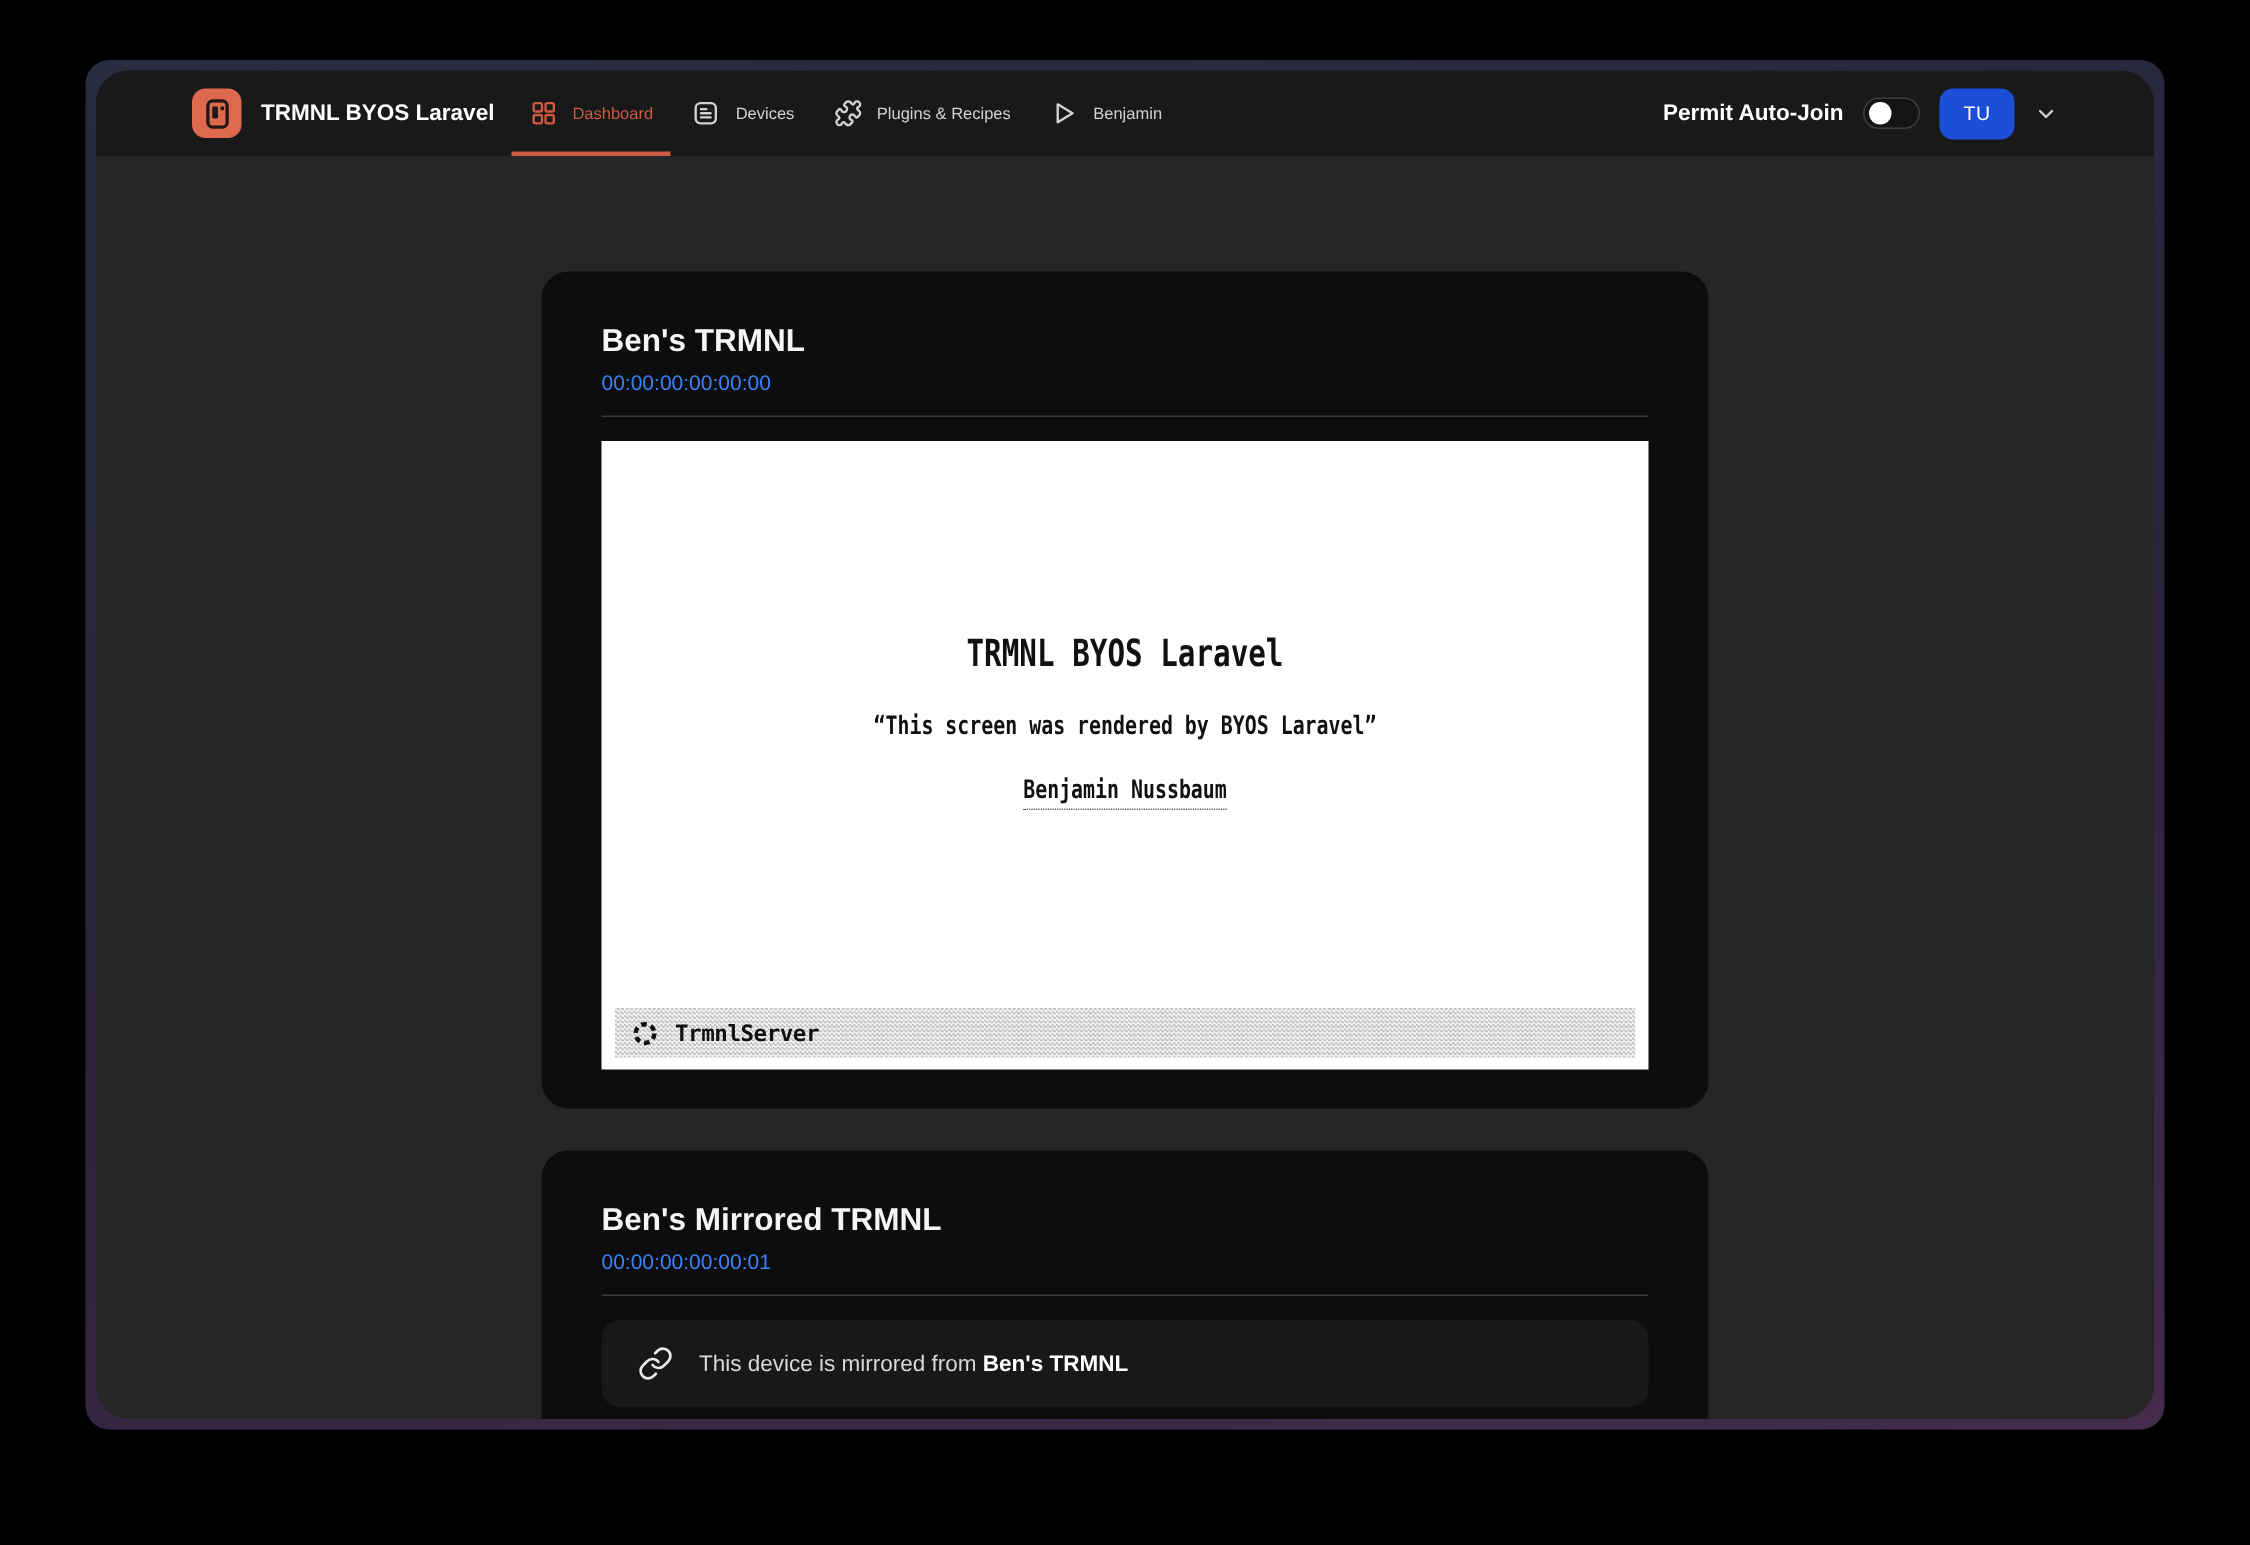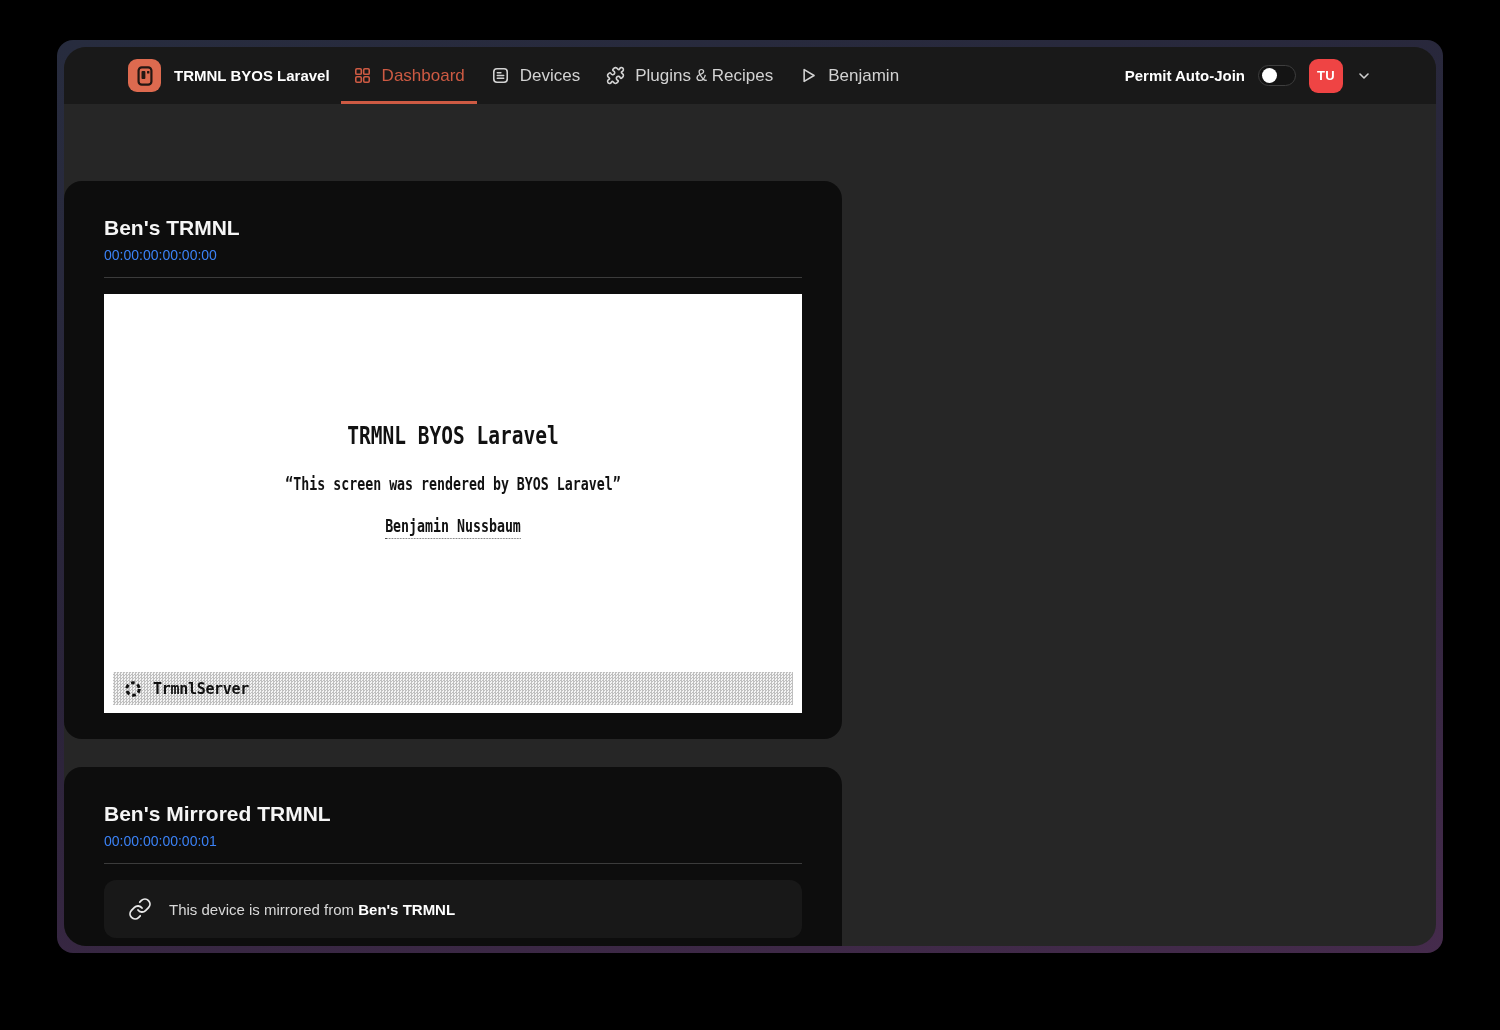--- a/index.html
+++ b/index.html
@@ -37,51 +37,51 @@
     width: 33px; height: 33px; border-radius: 9px;
     background: #dd6a4f;
     display: flex; align-items: center; justify-content: center;
     flex-shrink: 0;
   }
   .brand-title { color: #fff; font-weight: 700; font-size: 15px; white-space: nowrap; }
   .nav-tabs { display: flex; height: 100%; margin-left: 10px; }
   .tab {
     display: flex; align-items: center; gap: 10px;
     padding: 0 13px; height: 100%;
-    color: #d2d2d2; font-size: 17px; font-weight: 500;
+    color: #d2d2d2; font-size: 11px; font-weight: 500;
     position: relative; cursor: pointer; white-space: nowrap;
   }
   .tab svg { flex-shrink: 0; }
   .tab.active { color: #cd5a43; }
   .tab.active::after {
     content: ""; position: absolute; left: 1px; right: 1px; bottom: 0;
     height: 3px; background: #cd5a43;
   }
   .nav-right { margin-left: auto; display: flex; align-items: center; gap: 13px; }
   .permit-label { color: #fff; font-weight: 700; font-size: 15px; white-space: nowrap; }
   .toggle {
     width: 38px; height: 21px; border-radius: 11px;
     background: #141414; border: 1px solid #3e3e3e;
     position: relative; cursor: pointer; flex-shrink: 0;
   }
   .toggle-knob {
     position: absolute; left: 3px; top: 2px;
     width: 15px; height: 15px; border-radius: 50%; background: #fff;
   }
   .avatar {
-    width: 34px; height: 34px; border-radius: 9px;
-    background: #ef4444; color: #fff;
+    width: 50px; height: 34px; border-radius: 9px;
+    background: #1d4ed8; color: #fff;
     display: flex; align-items: center; justify-content: center;
-    font-weight: 700; font-size: 13px; letter-spacing: .3px; cursor: pointer;
+    font-weight: 400; font-size: 13px; letter-spacing: .3px; cursor: pointer;
   }
   .chevron { display: flex; align-items: center; color: #cfcfcf; cursor: pointer; }
   
   .content {
     flex: 1; overflow: hidden;
-    display: flex; flex-direction: column; 
+    display: flex; flex-direction: column; align-items: center;
   }
   .device-card {
     width: 778px; flex-shrink: 0;
     background: #0d0d0d; border-radius: 18px;
     padding: 34px 40px 26px;
   }
   .card-1 { margin-top: 77px; }
   .card-2 { margin-top: 28px; }
   .device-name { color: #f5f5f5; font-size: 21px; font-weight: 600; line-height: 26px; }
   .device-mac { color: #3b82f6; font-size: 14px; margin-top: 5px; line-height: 18px; }

